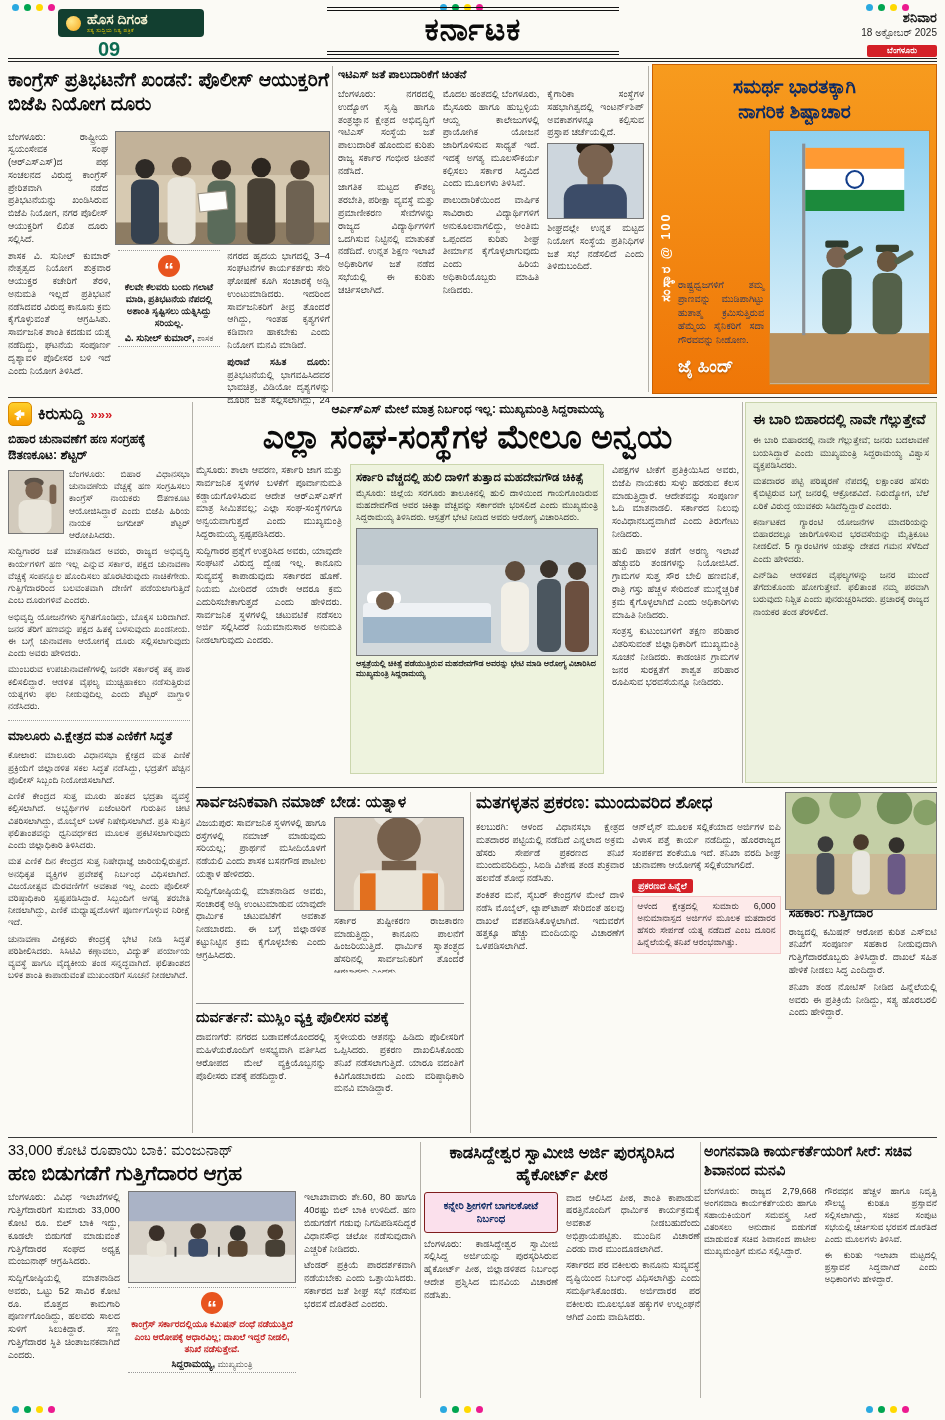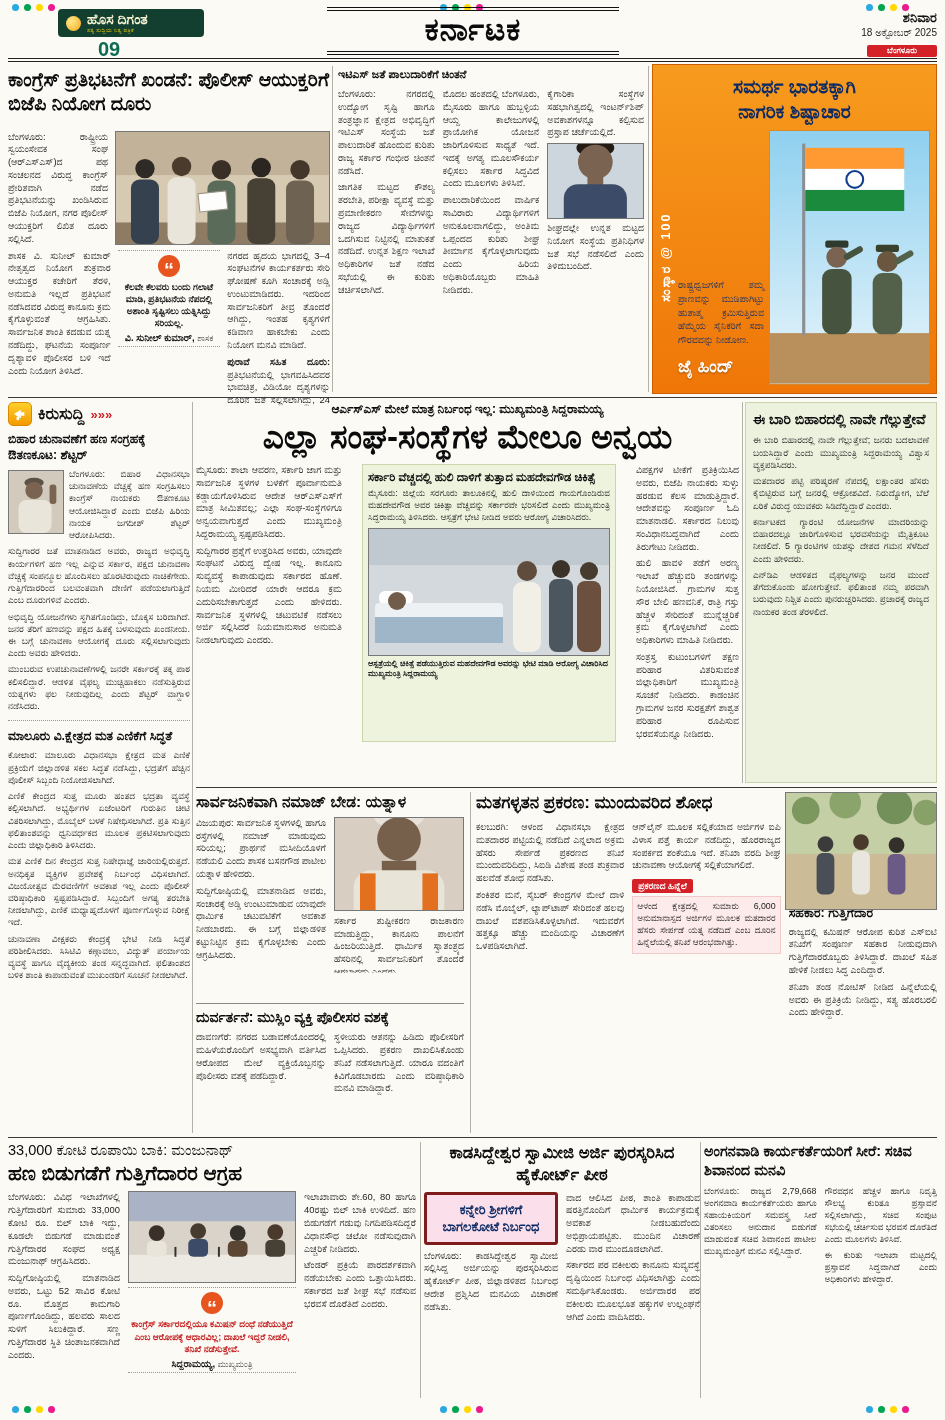--- a/index.html
+++ b/index.html
@@ -66,21 +66,21 @@
 .kiru-chev{color:#d42027;font-weight:900;font-size:13px}
 .kiru-chev::after{content:"\00BB\00BB\00BB"}
 .sb h3{font-size:12.3px;line-height:1.3;margin-bottom:4px}
 .sb .body-txt{font-size:9px}
 .sb-ph{float:left;width:56px;height:64px;margin:2px 5px 2px 0}
 .sb-div{border-top:1px dotted #999;margin:8px 0}
 
 .m1{left:196px;top:402px;width:543px;height:381px}
 .m1-kick{text-align:center;font-size:12px;font-weight:900;margin-bottom:3px;color:#0b0b0b}
 .m1 h1{text-align:center;font-size:33px;font-weight:900;line-height:1.12;margin-bottom:8px}
-.m1-cols{display:flex;gap:20px;height:278px}
+.m1-cols{display:flex;gap:8px;height:310px}
 .m1-c1{flex:0 0 146px;overflow:hidden}
 .m1-panel{flex:0 0 254px;background:#eef3de;border:1px solid #cbd6ad;padding:5px;display:flex;flex-direction:column;overflow:hidden}
 .m1-sub{font-size:11.5px;font-weight:900;line-height:1.3;margin-bottom:3px;color:#0b0b0b}
 .m1-subp{font-size:8.8px;line-height:1.35;text-align:justify;margin-bottom:4px;color:#1c1c1c}
 .m1-ph{height:128px;border:1px solid #777;background:#c9c4ba;overflow:hidden}
 .m1-ph svg{display:block;width:100%;height:100%}
 .m1-cap{font-size:8px;font-weight:700;line-height:1.3;margin-top:3px;color:#222}
 .m1-c3{flex:1;overflow:hidden}
 
 .r1{left:745px;top:402px;width:192px;height:381px;background:#edf2df;border:1px solid #c8d3ab;padding:7px;overflow:hidden}
@@ -105,21 +105,21 @@
 
 .c1{left:8px;top:1142px;width:408px;height:256px}
 .c1-kick{font-size:14.5px;font-weight:400;margin-bottom:2px;color:#0b0b0b}
 .c1 h2{font-size:20px;line-height:1.22;margin-bottom:6px}
 .c1 .cols{height:192px}
 .c1-mid{flex:0 0 168px}
 .c1-ph{width:100%;height:92px;margin-bottom:4px}
 .c2{left:424px;top:1142px;width:276px;height:256px}
 .c2 h2{font-size:16.5px;text-align:center;line-height:1.32;margin-bottom:6px}
 .c2 .cols{height:186px}
-.c2-box{background:#fbe0ec;border:3px solid #7f1d1d;color:#0d2a63;font-weight:900;font-size:13px;text-align:center;padding:6px 4px;line-height:1.35;margin-bottom:5px;border-radius:3px}
+.c2-box{background:#fbe0ec;border:1px solid #7f1d1d;color:#0d2a63;font-weight:900;font-size:10px;text-align:center;padding:6px 4px;line-height:1.35;margin-bottom:5px;border-radius:3px}
 .c3{left:704px;top:1142px;width:233px;height:256px}
 .c3 h3{font-size:14.5px;line-height:1.32;margin-bottom:6px}
 .c3 .cols{height:196px}
 .c3 .body-txt{font-size:8.8px}
 </style>
 </head>
 <body>
 
 <div class="page">
 

